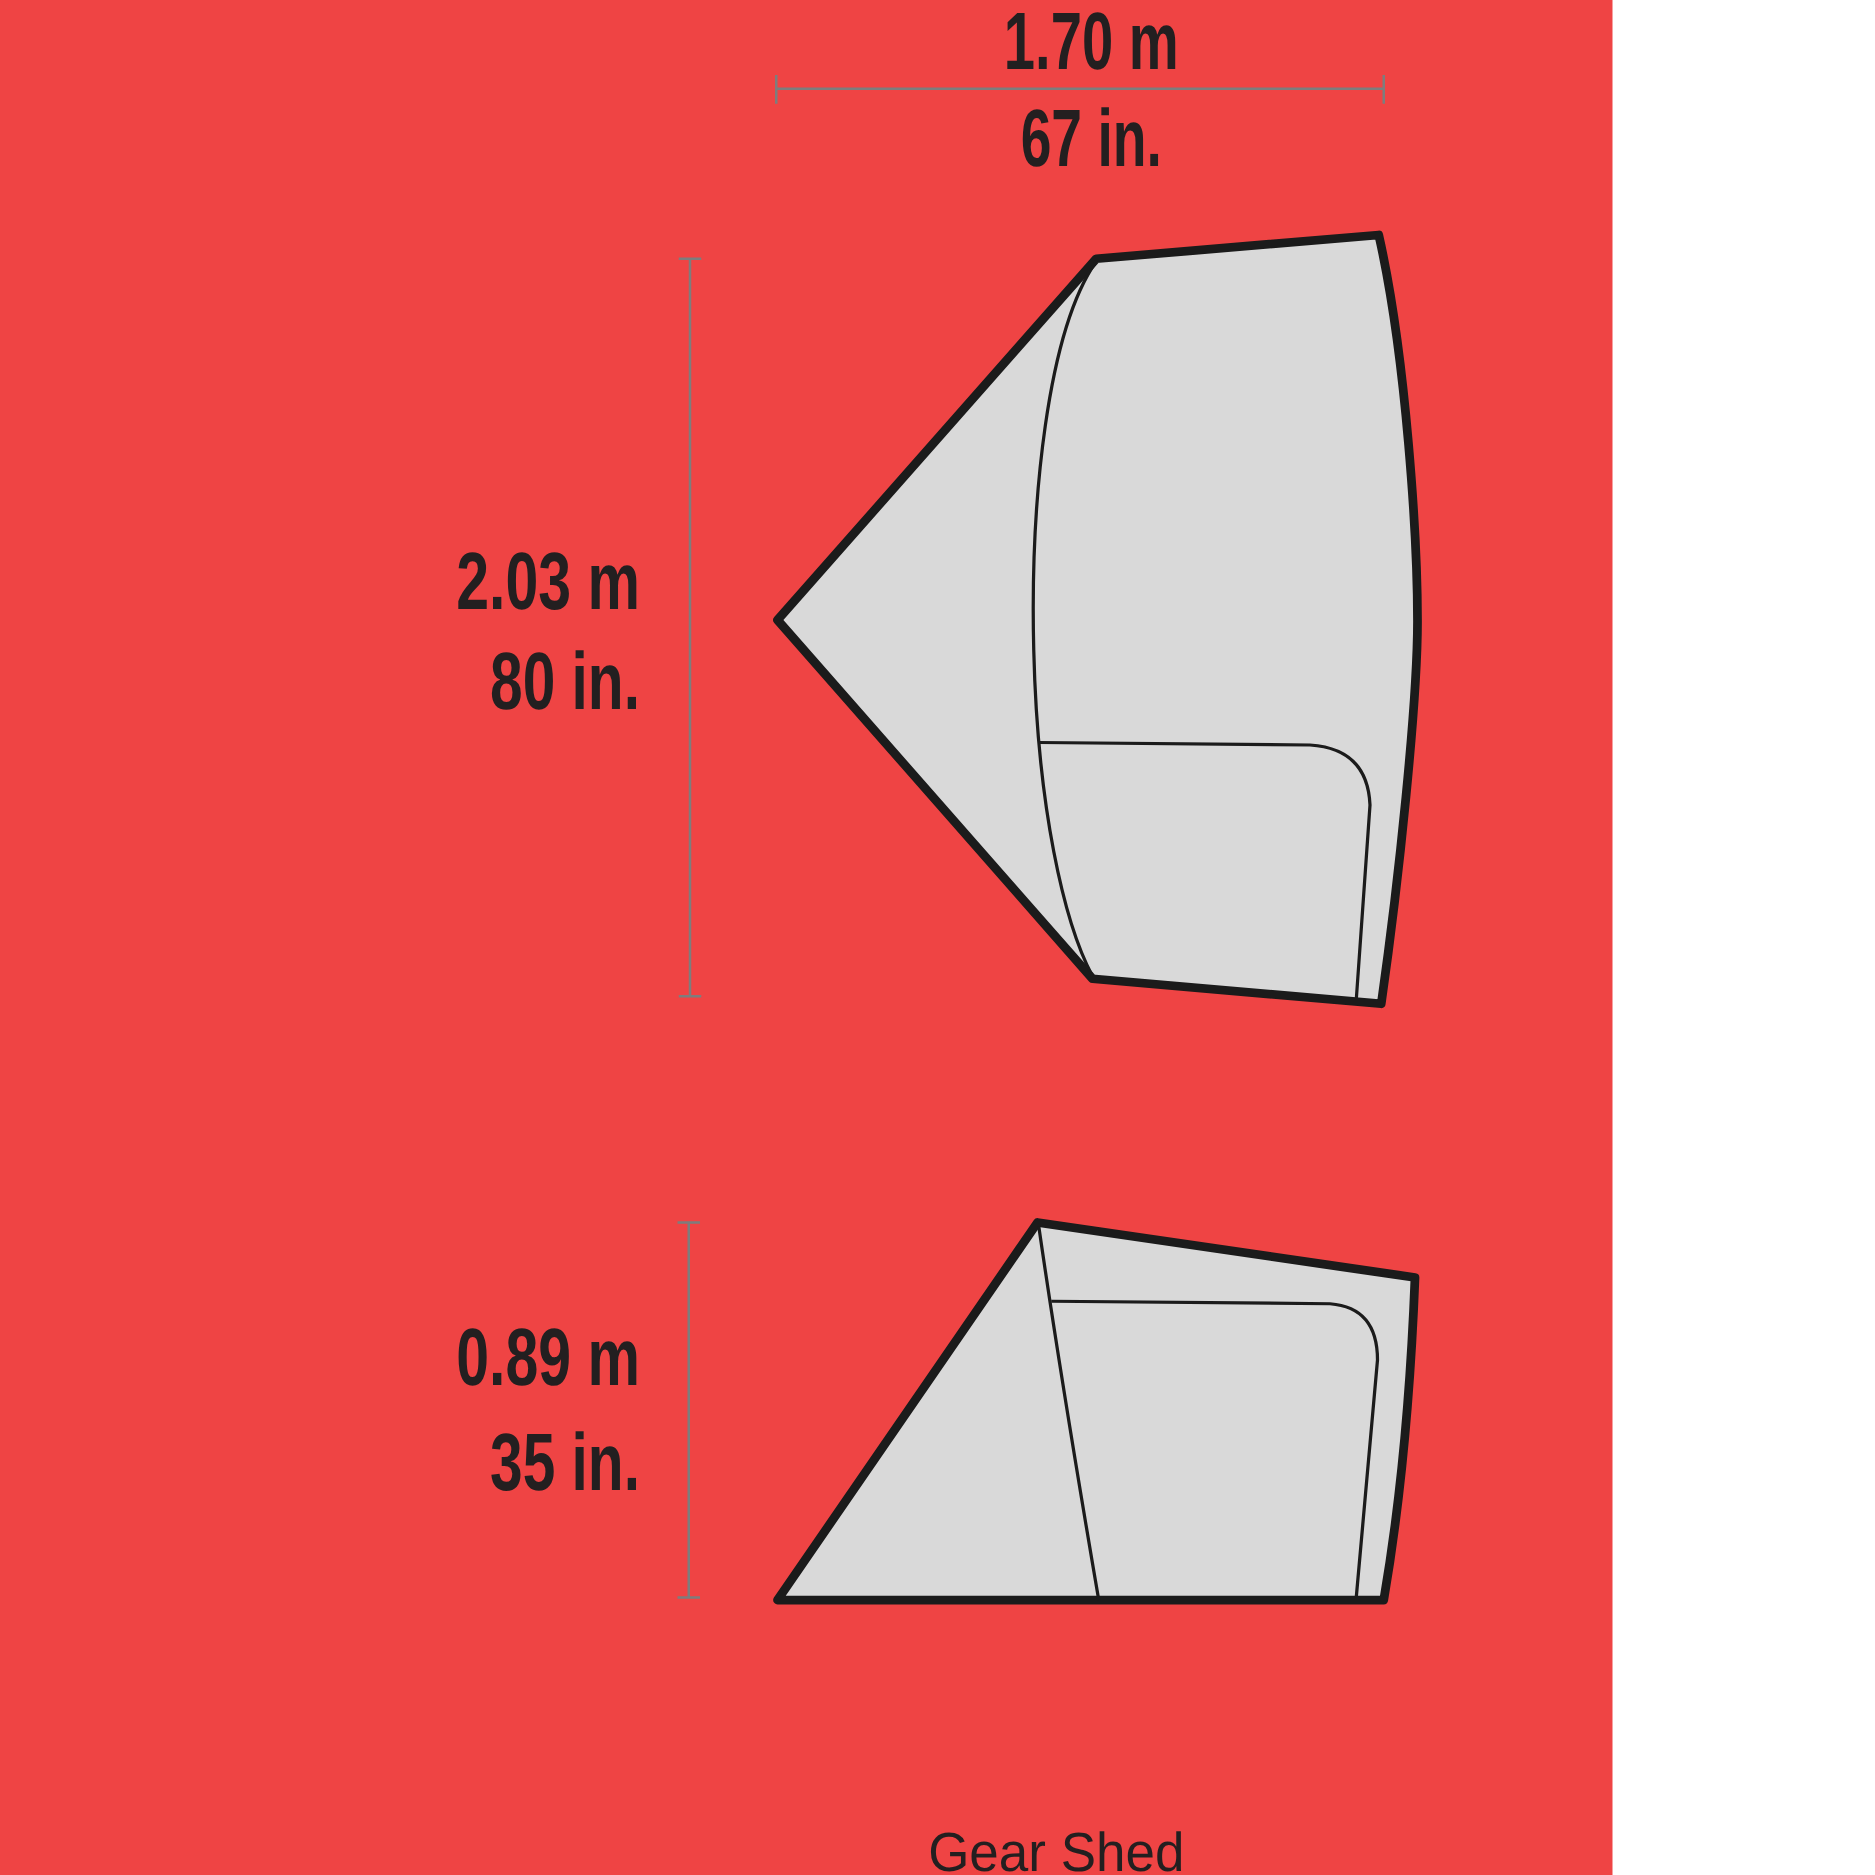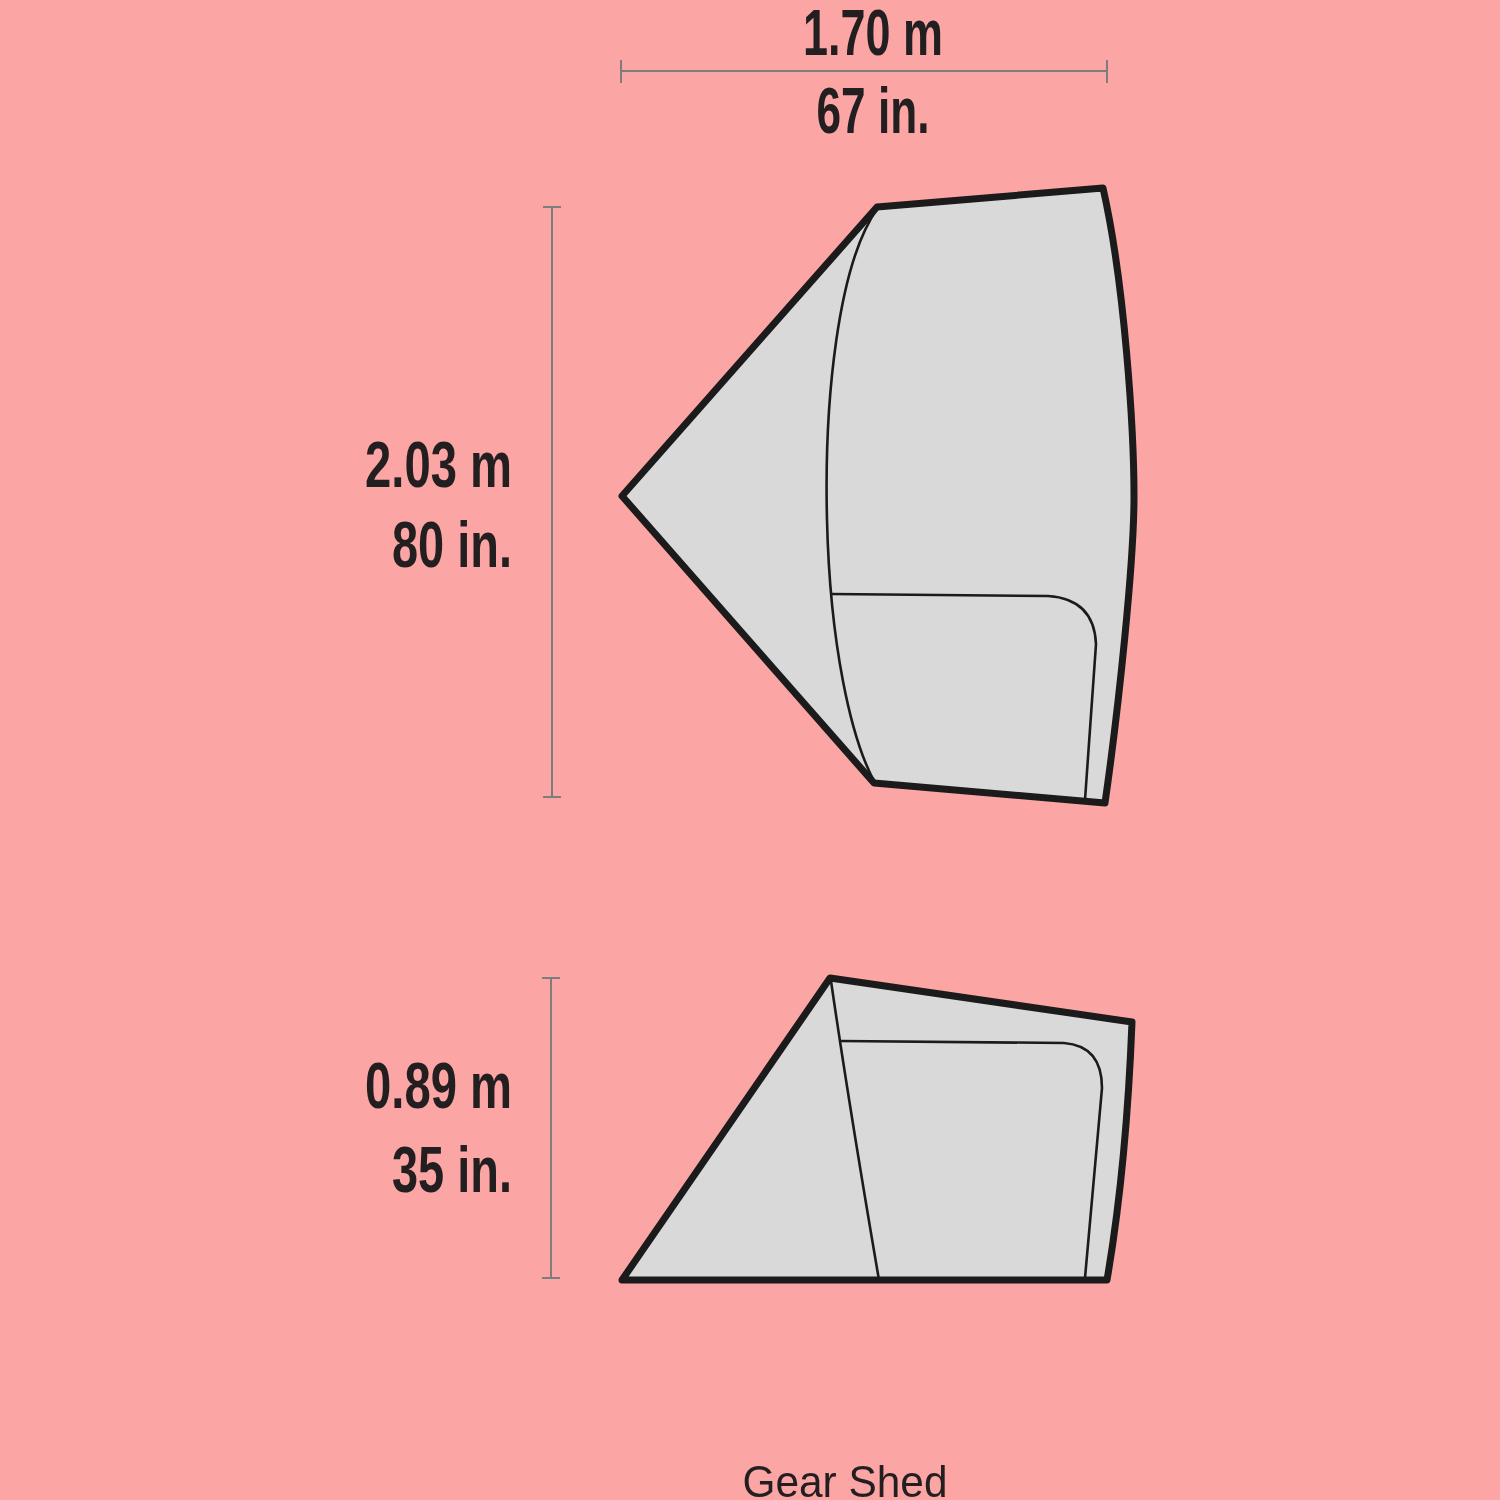--- a/index.html
+++ b/index.html
@@ -2,23 +2,23 @@
 <html><head>
 <meta charset="utf-8">
 <style>
   html, body {
     margin: 0;
     padding: 0;
     background: #ffffff;
   }
   .canvas {
     position: relative;
-    width: 1500px;
+    width: 1290px;
     height: 1500px;
-    background: #fca5a5;
+    background: #ef4444;
     overflow: hidden;
     font-family: "Liberation Sans", sans-serif;
   }
   svg text {
     font-family: "Liberation Sans", "DejaVu Sans", sans-serif;
   }
   .dim-label {
     font-weight: 700;
   }
   .figure-title {

